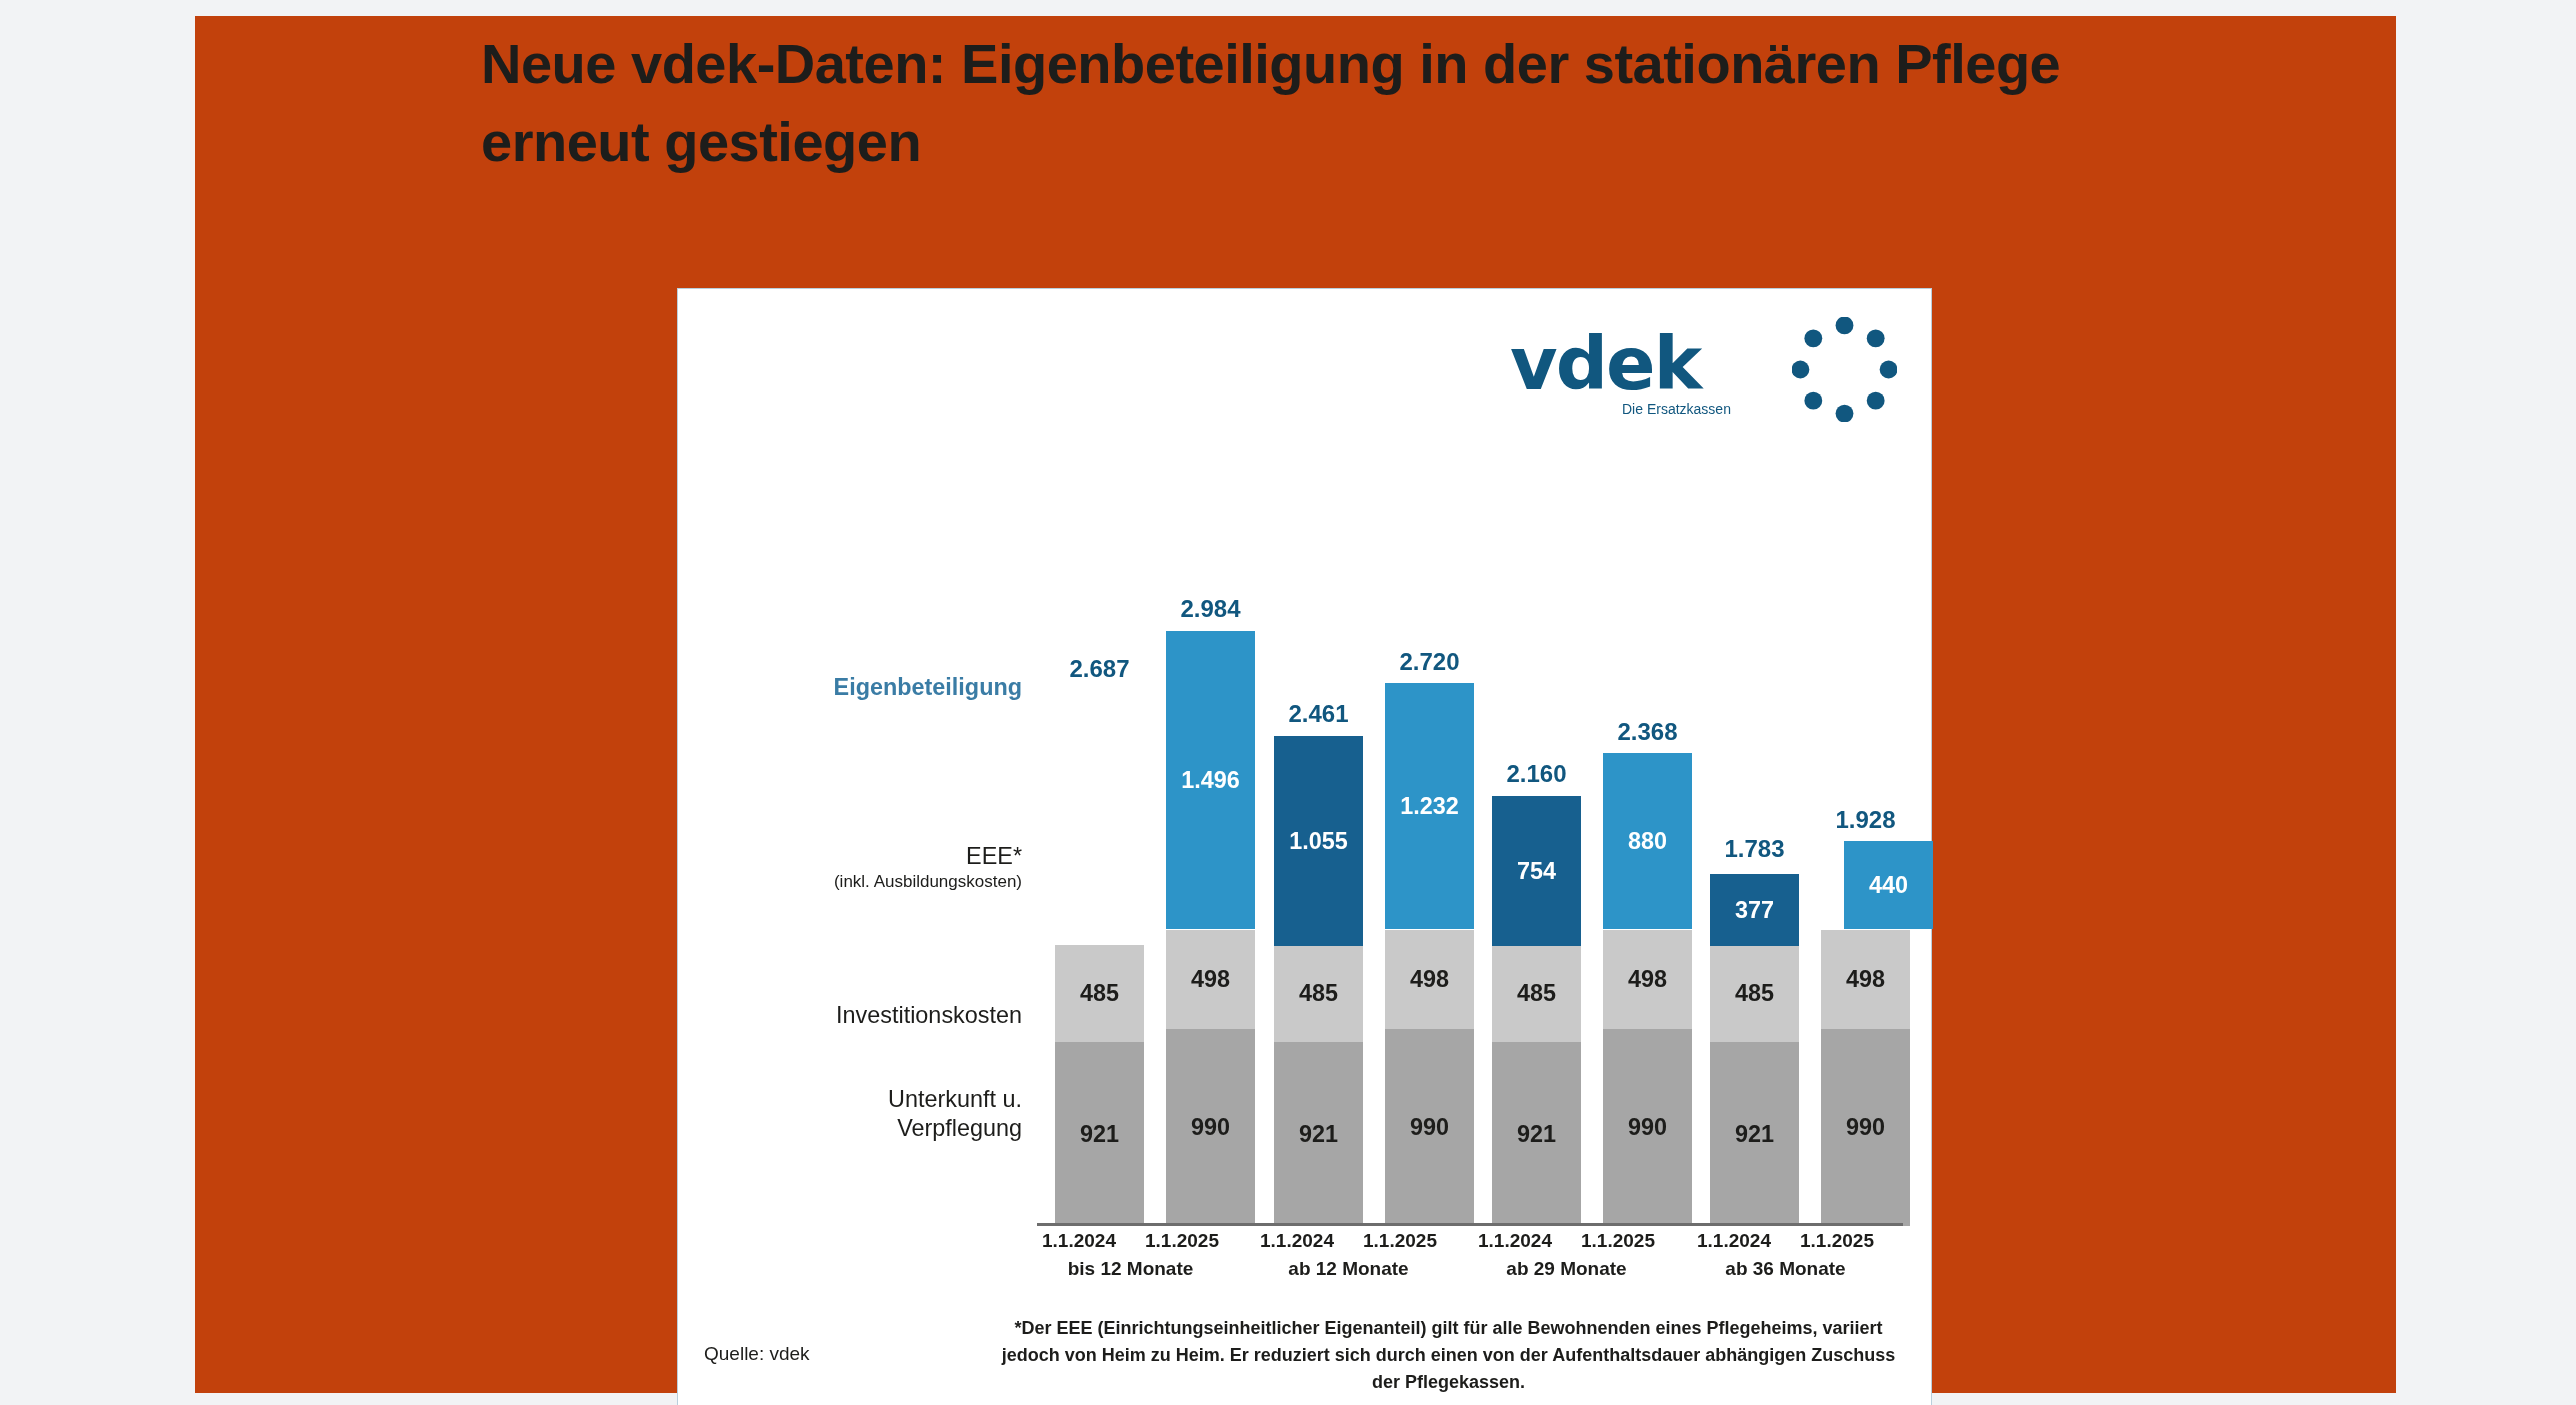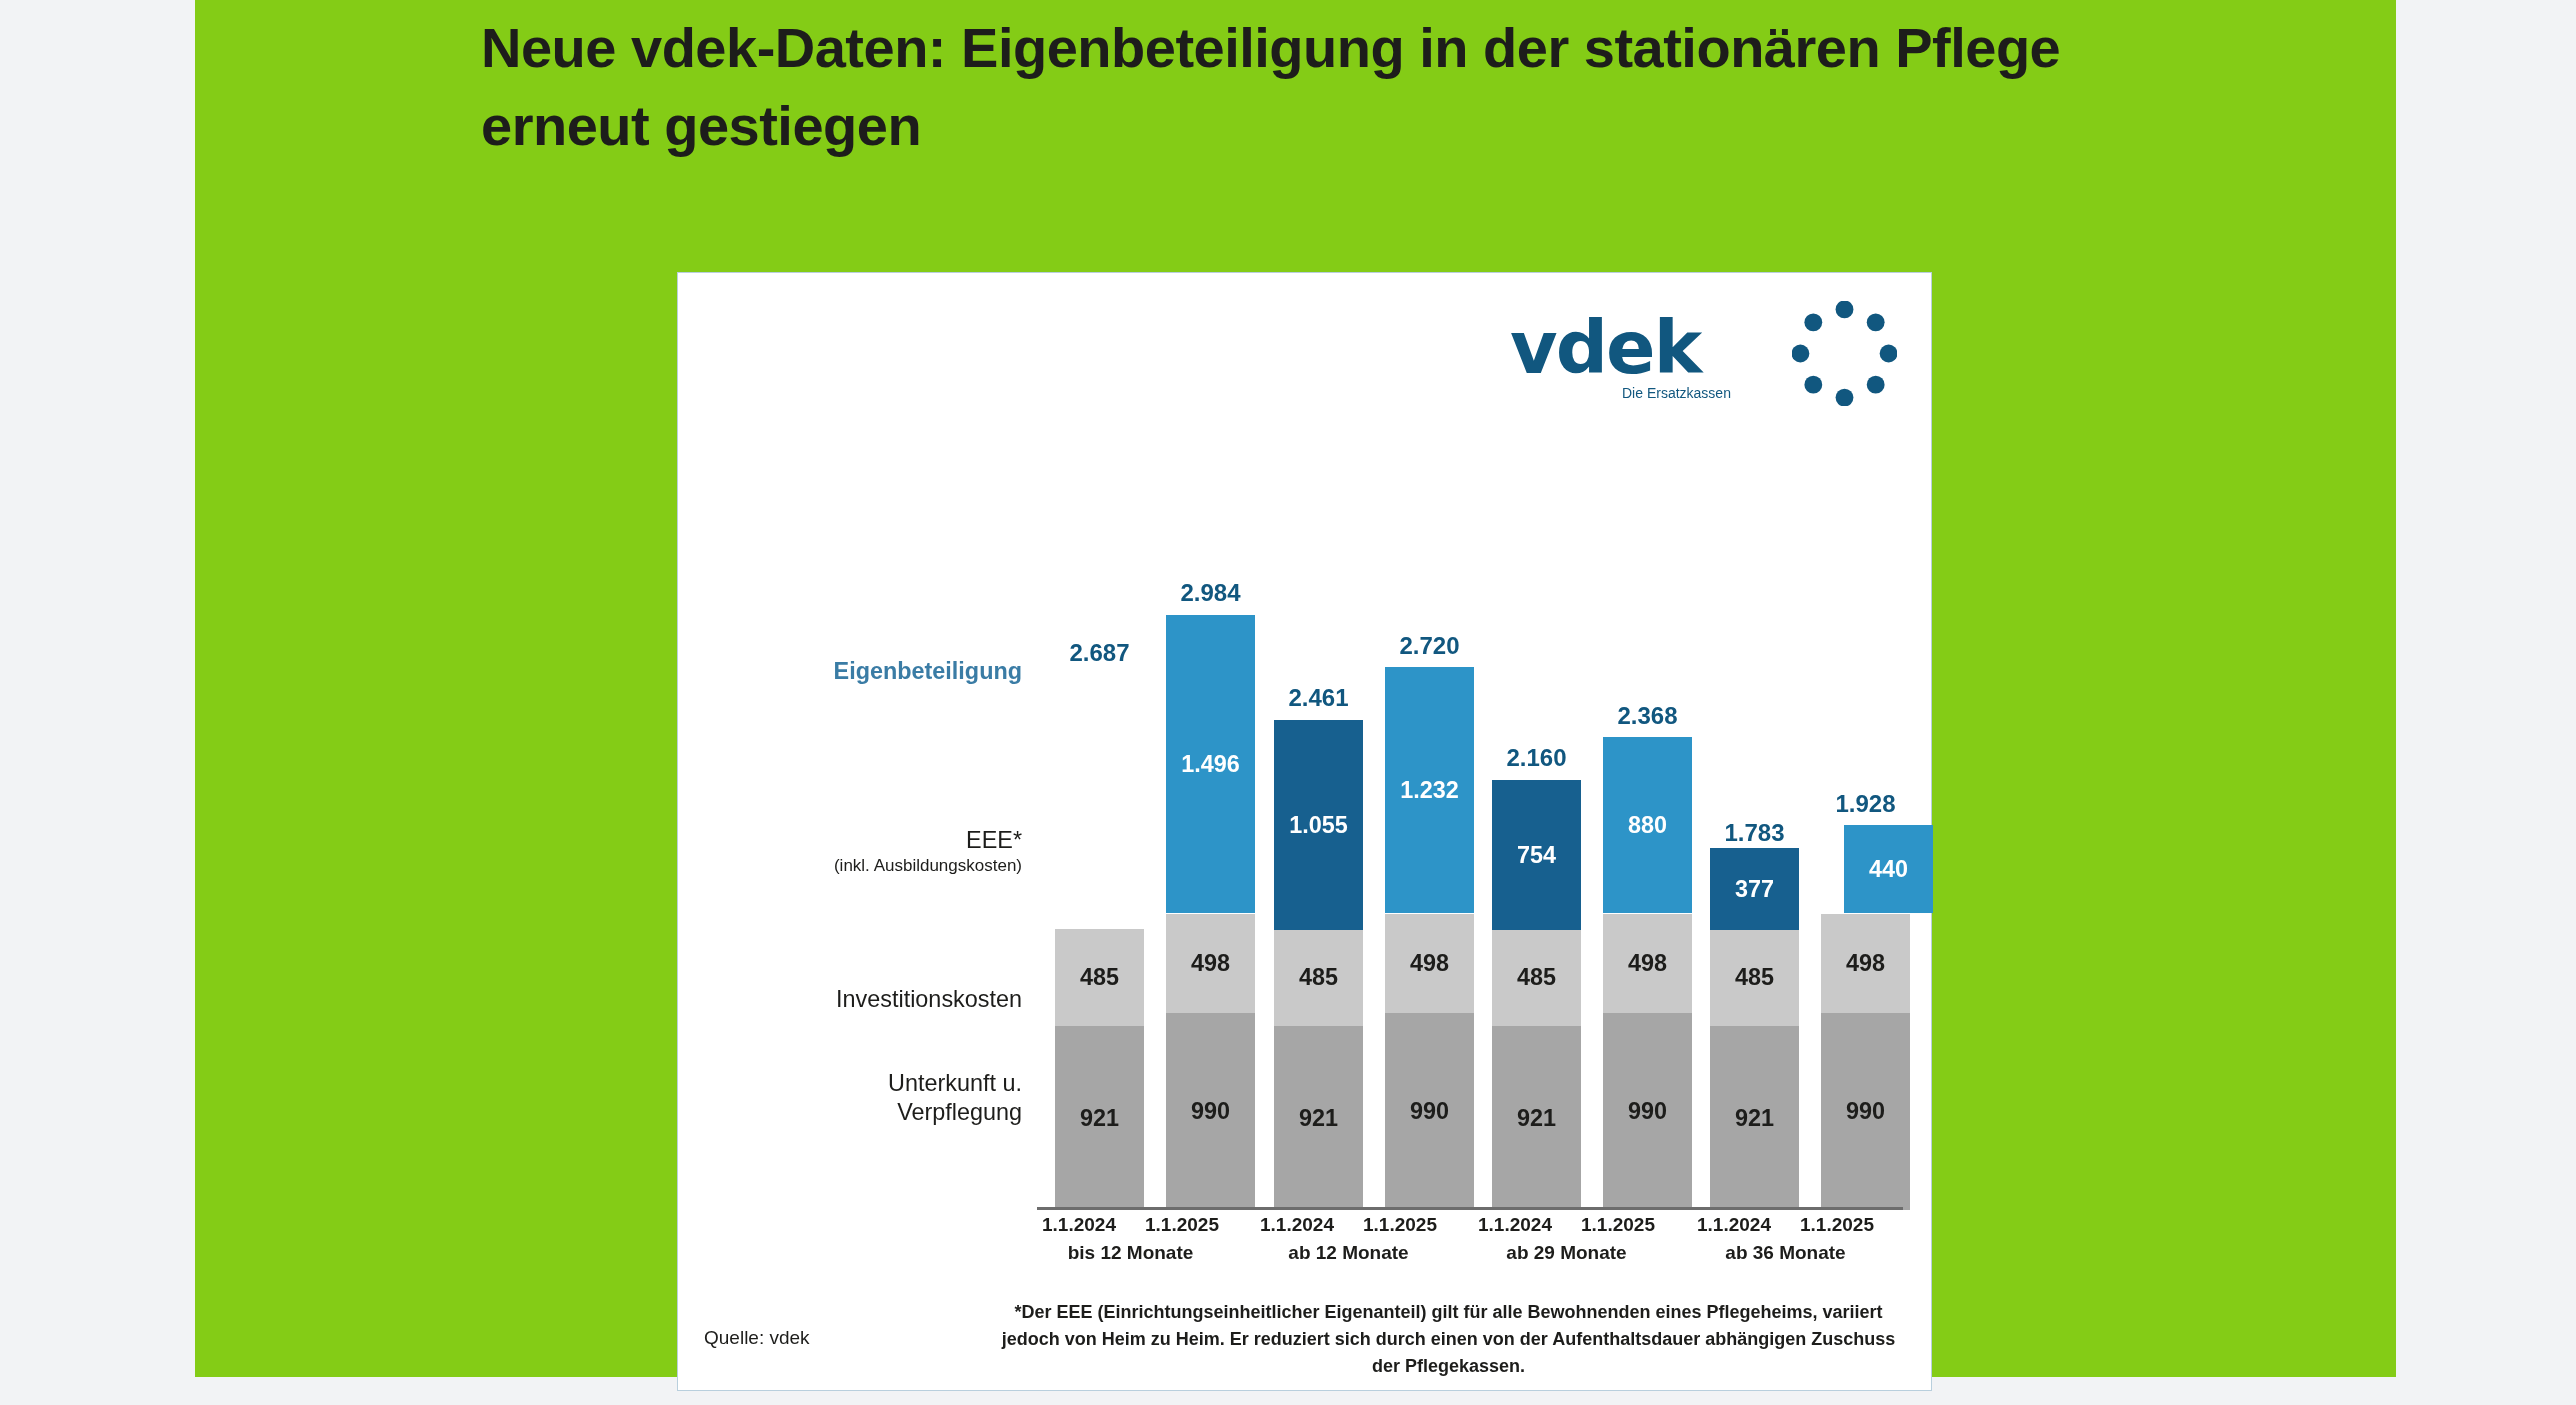--- a/index.html
+++ b/index.html
@@ -12,24 +12,24 @@
     position: relative;
     width: 2576px;
     height: 1405px;
     background: #f2f3f5;
     overflow: hidden;
   }
   
   .article-page {
     position: absolute;
     left: 195px;
-    top: 0;
+    top: 16px;
     width: 2201px;
     height: 1377px;
-    background: #84cc16;
+    background: #c2410c;
     box-sizing: border-box;
   }
   .headline {
     position: absolute;
     left: 286px;
     top: 9.4px;
     width: 1592px;
     font-size: 56px;
     line-height: 1.38;
     font-weight: bold;
@@ -290,21 +290,21 @@
                 <div class="seg uv" style="height: 197px; bottom: 0px;">990</div>
                 <div class="seg inv" style="height: 99px; bottom: 197px;">498</div>
                 <div class="seg eee-2025" style="height: 176px; bottom: 297px;">880</div>
                 <div class="total" style="bottom: 480px;">2.368</div>
               </div>
             </div>
             <div class="group" style="left: 1006px; width: 201px;">
               <div class="bar" style="left: 0px; height: 356px;">
                 <div class="seg uv" style="height: 184px; bottom: 0px;">921</div>
                 <div class="seg inv" style="height: 97px; bottom: 184px;">485</div>
-                <div class="seg eee-2024" style="height: 82px; bottom: 280px;">377</div>
+                <div class="seg eee-2024" style="height: 72px; bottom: 280px;">377</div>
                 <div class="total" style="bottom: 363px;">1.783</div>
               </div>
               <div class="bar" style="left: 111px; height: 385px;">
                 <div class="seg uv" style="height: 197px; bottom: 0px;">990</div>
                 <div class="seg inv" style="height: 99px; bottom: 197px;">498</div>
                 <div class="seg eee-2025" style="height: 88px; bottom: 297px; margin-left: 23px;">440</div>
                 <div class="total" style="bottom: 392px;">1.928</div>
               </div>
             </div>
           </div>

